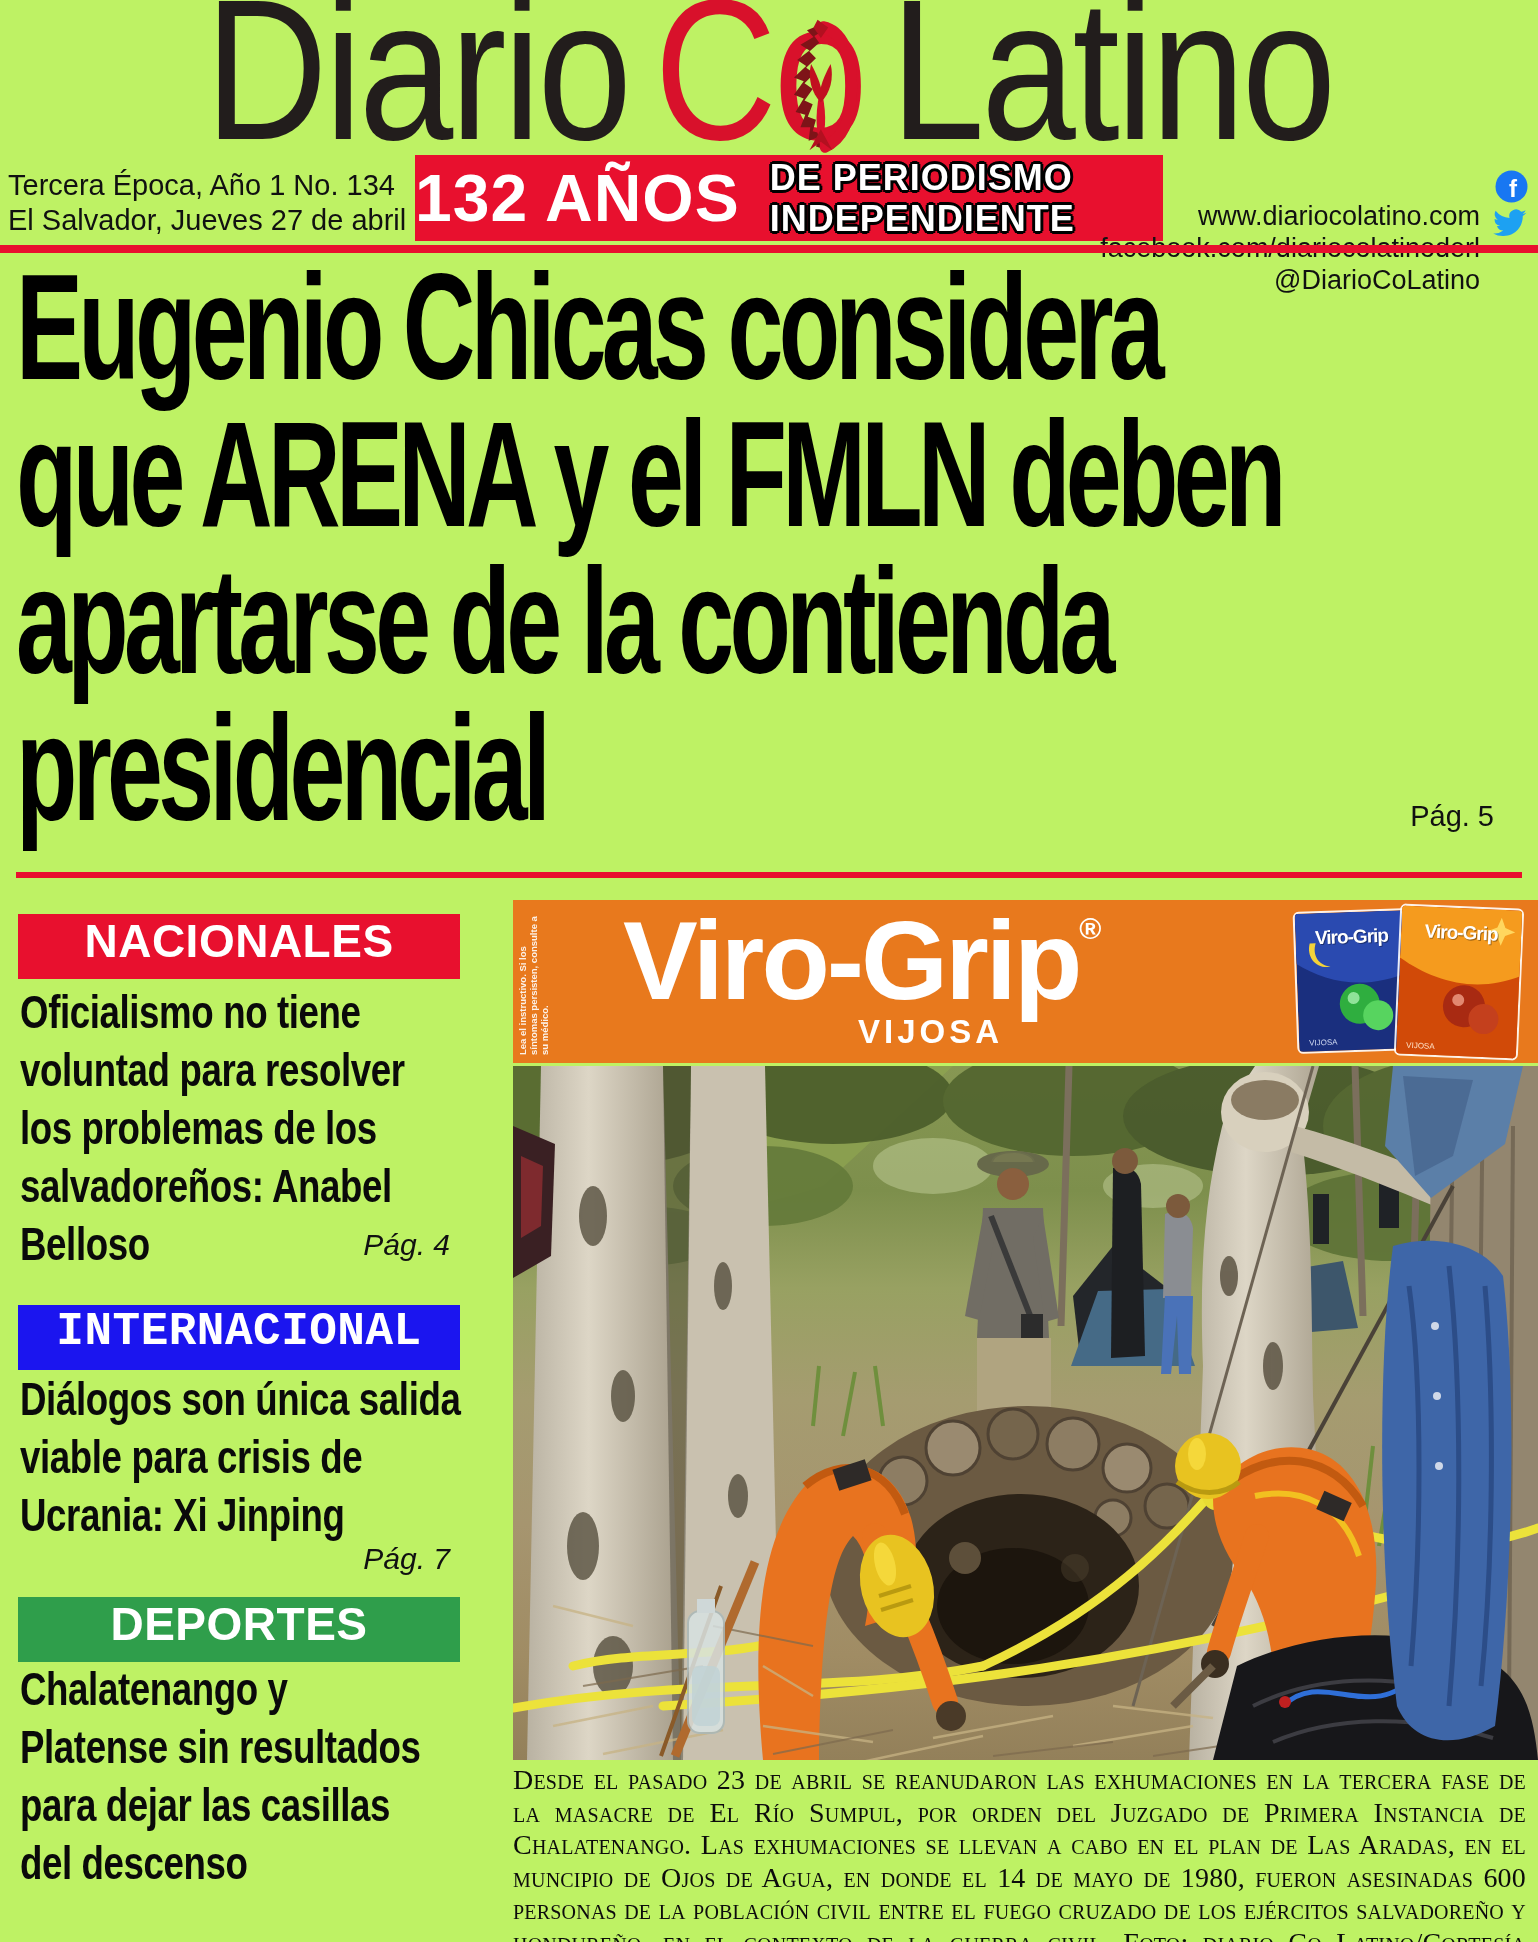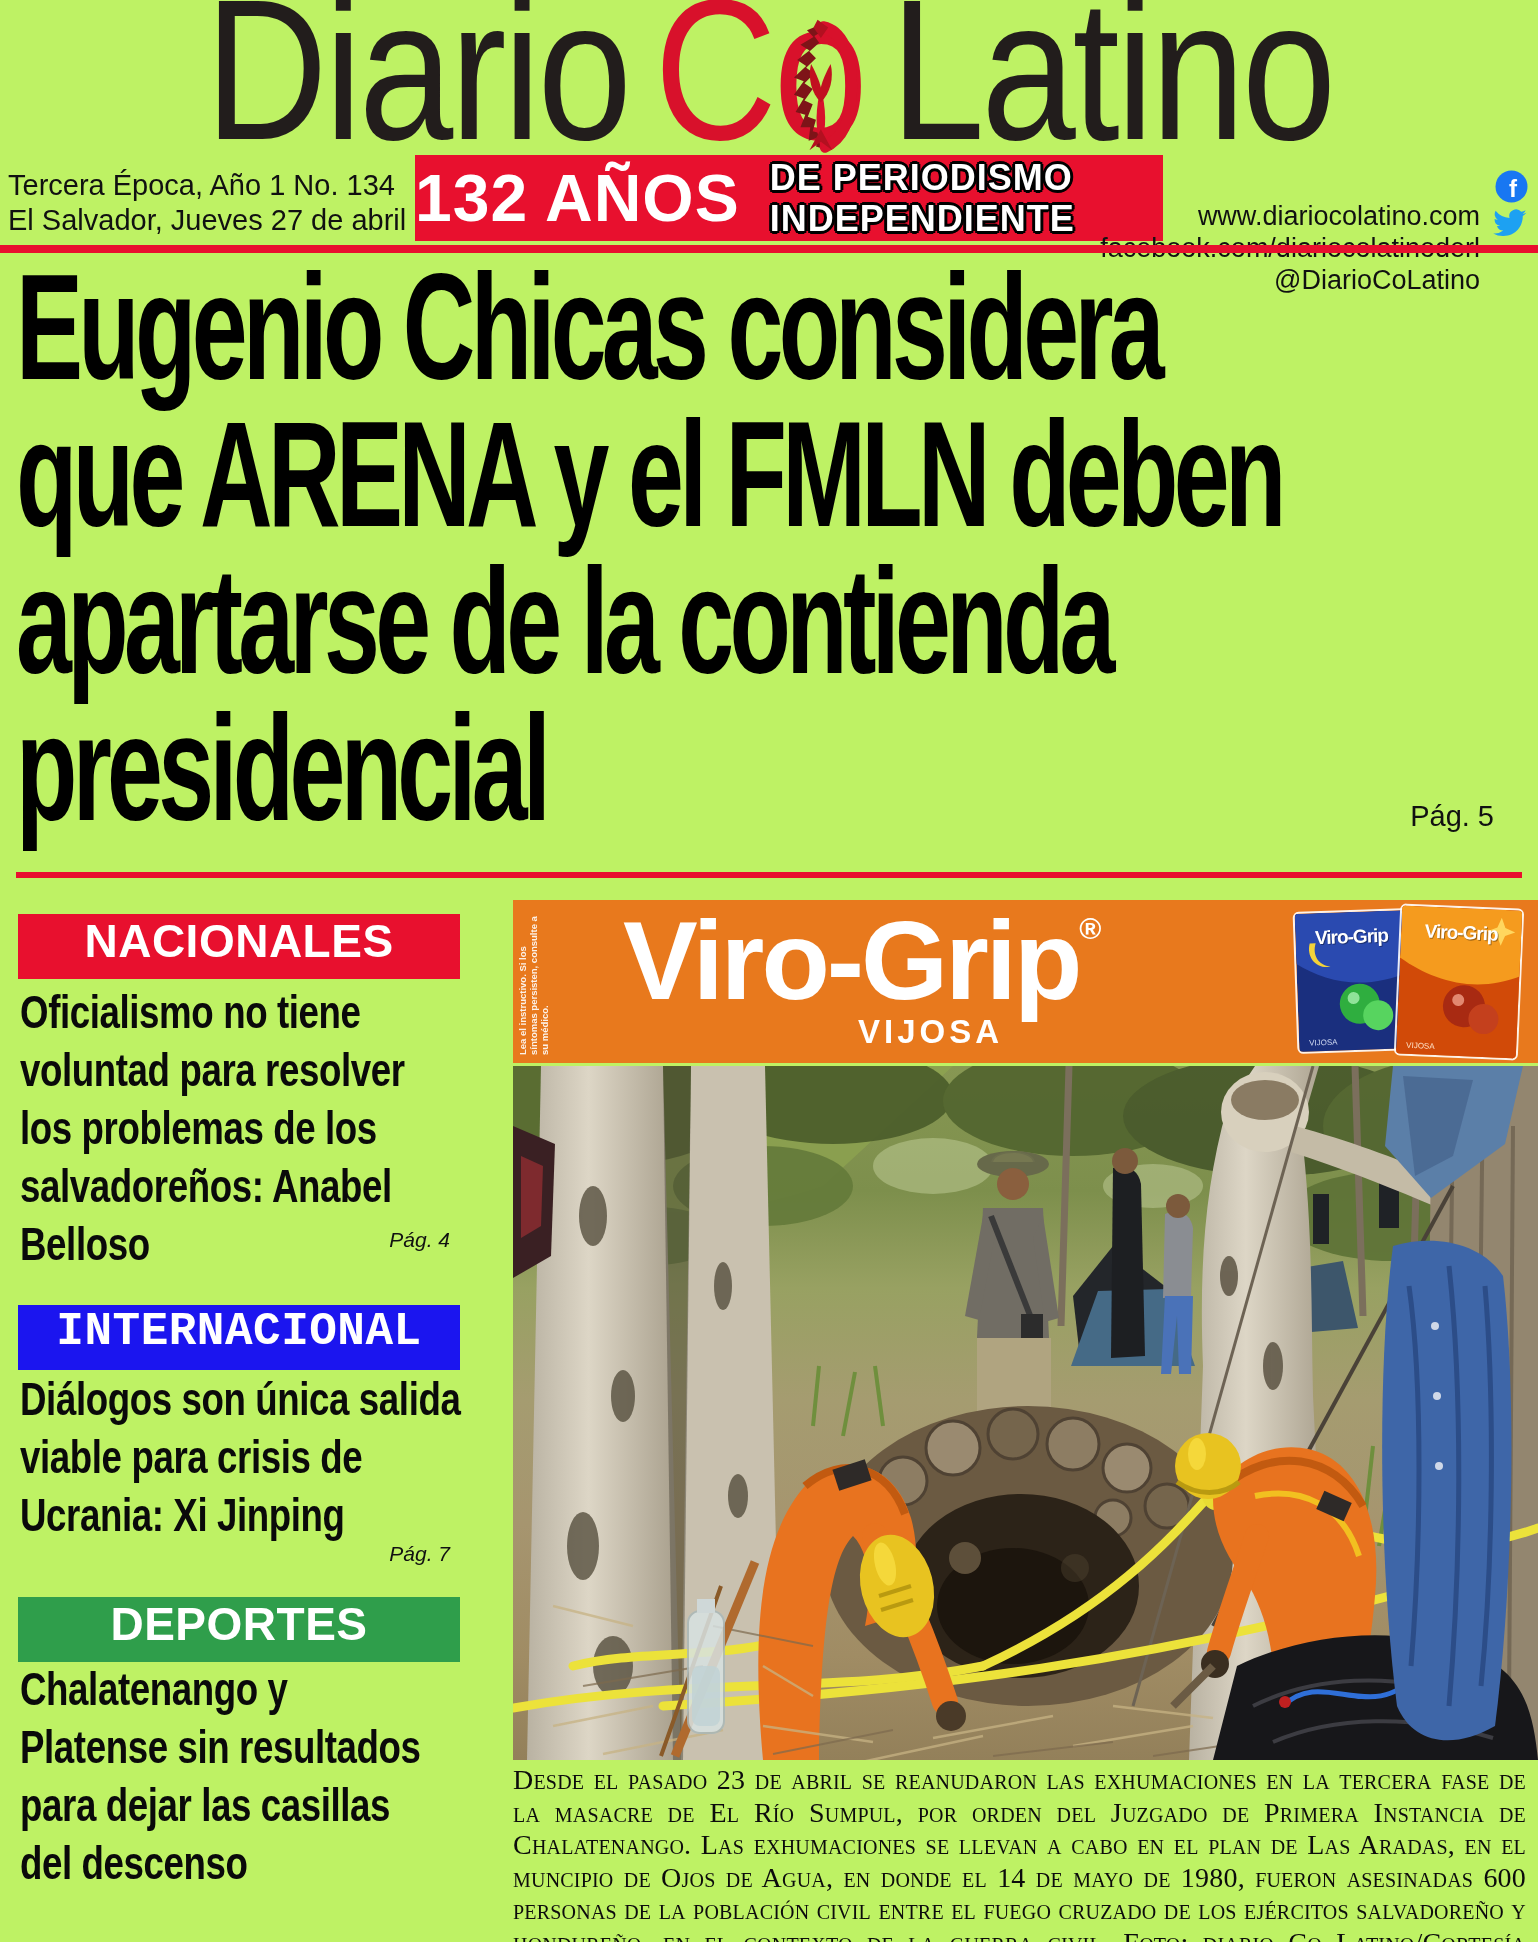--- a/index.html
+++ b/index.html
@@ -50,21 +50,21 @@
   .bar-deportes { top:1597px; background:#2f9e4b; }
 
   .sec-headline { position:absolute; left:20px; width:600px; color:#0a0a0a; }
   .sec-headline .hl-line { font-weight:bold; font-size:47px; line-height:58px; white-space:nowrap;
     transform:scaleX(.78); transform-origin:0 0; letter-spacing:-.5px; }
   .hl-nacionales { top:983px; }
   .hl-internacional { top:1370px; }
   .hl-deportes { top:1660px; }
 
   .sec-pageref { position:absolute; width:442px; left:18px; text-align:right; padding-right:10px;
-    font-size:21px; font-style:italic; color:#111; }
+    font-size:30px; font-style:italic; color:#111; }
   .pr-nacionales { top:1228px; }
   .pr-internacional { top:1542px; }
   .pr-deportes { top:1895px; }
 
   
   .ad { position:absolute; left:513px; top:900px; width:1025px; height:163px; background:#e8791d; overflow:hidden; }
   .ad-brand { position:absolute; left:110px; top:-4px; color:#fff; font-weight:bold; font-size:112px;
     letter-spacing:-3px; white-space:nowrap; }
   .ad-reg { font-size:30px; vertical-align:60px; letter-spacing:0; }
   .ad-company { position:absolute; left:345px; top:113px; color:#fff; font-weight:bold; font-size:33px; letter-spacing:4px; }

